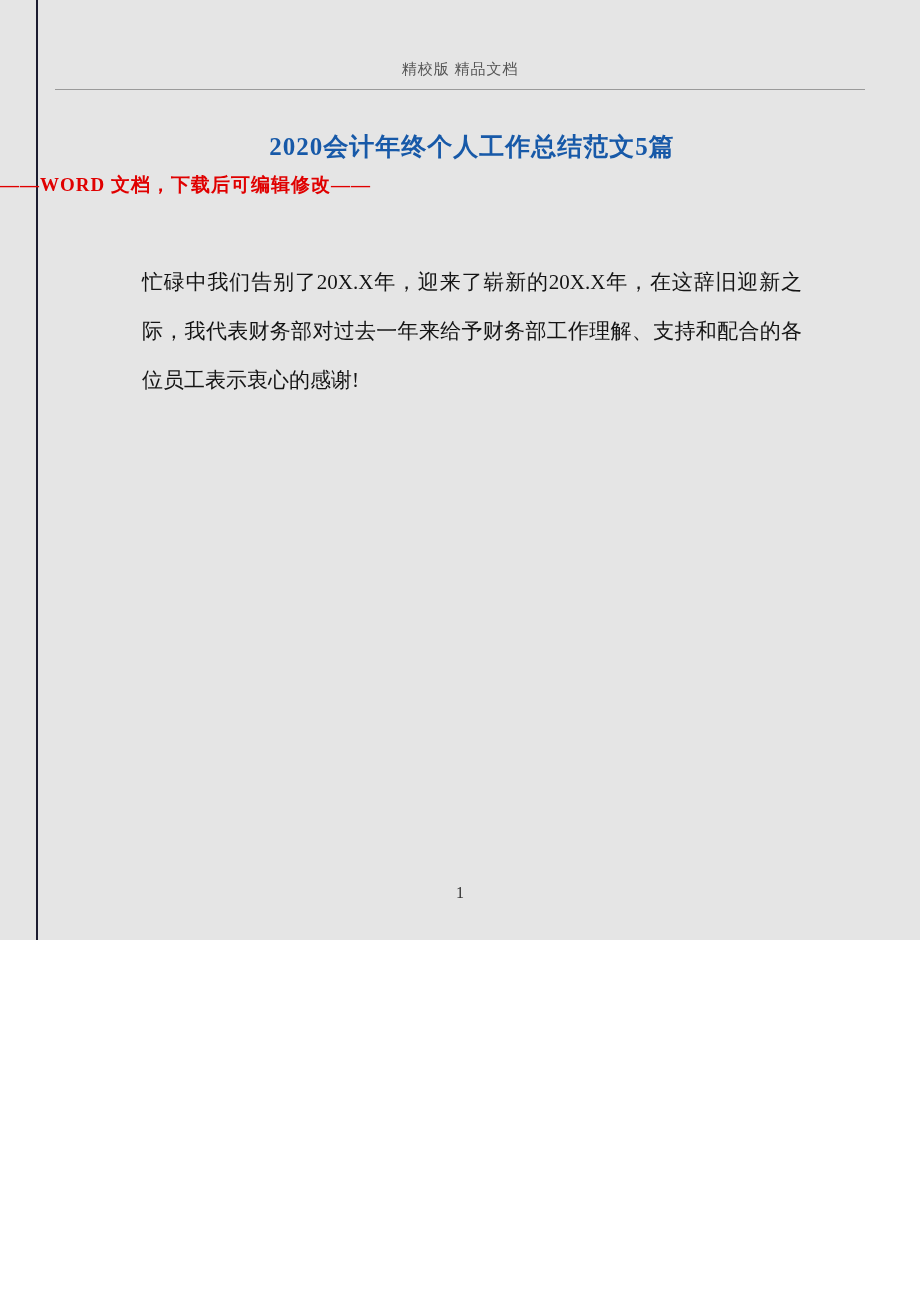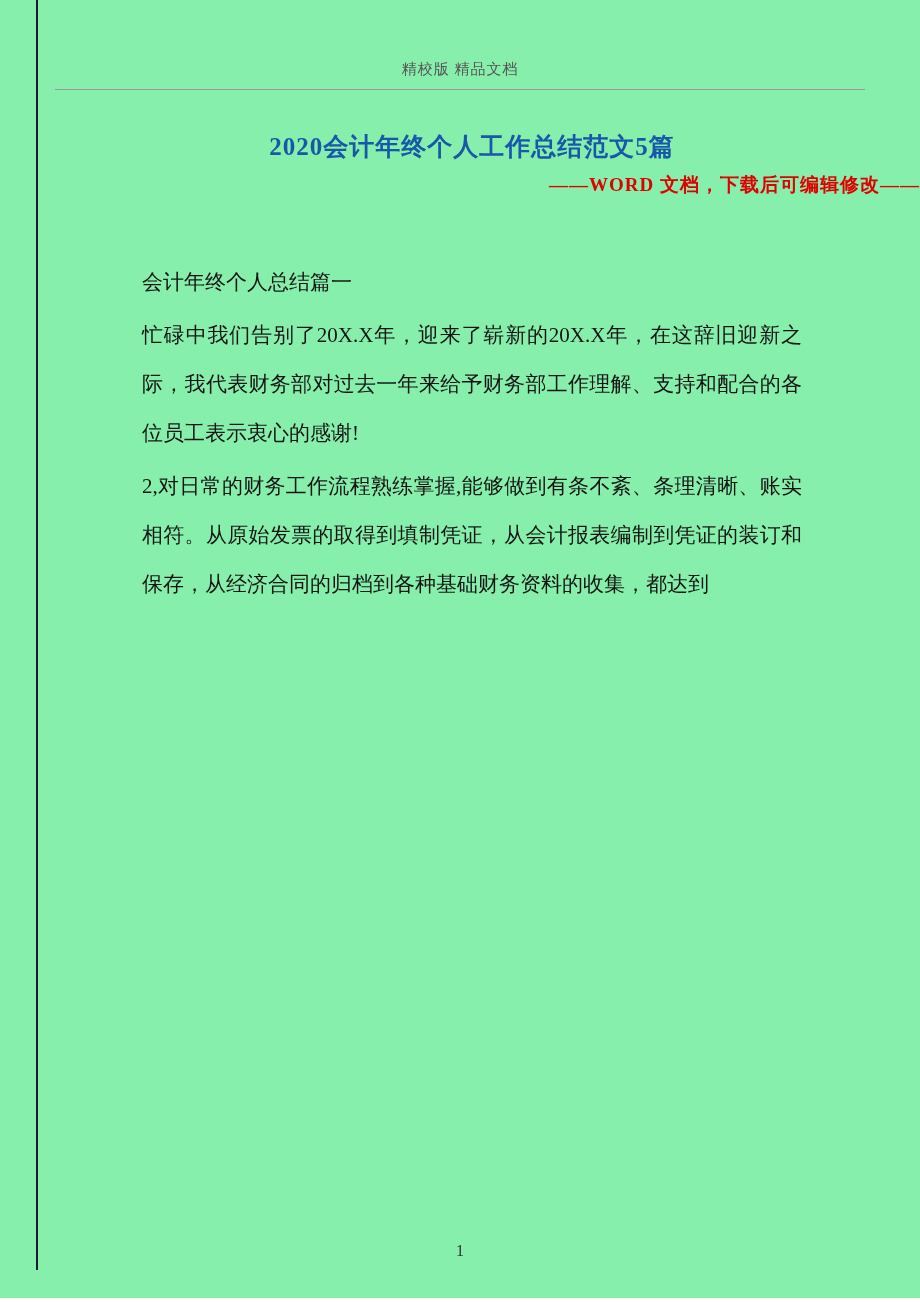--- a/index.html
+++ b/index.html
@@ -3,23 +3,23 @@
 <meta charset="utf-8">
 <style>
   html, body {
     margin: 0;
     padding: 0;
     background: #ffffff;
   }
   .page {
     position: relative;
     width: 920px;
-    height: 1298px;
+    height: 940px;
     margin: 0 auto;
-    background: #86efac;
+    background: #e5e5e5;
     overflow: hidden;
     font-family: "Liberation Serif", "DejaVu Serif", serif;
     color: #1a1a1a;
   }
   .left-rule {
     position: absolute;
     left: 36px;
     top: 0;
     width: 2px;
     height: 1270px;
@@ -52,21 +52,21 @@
     font-weight: bold;
     letter-spacing: 1px;
     font-family: "Liberation Serif", "DejaVu Serif", serif;
   }
   .subtitle {
     position: absolute;
     top: 172px;
     left: 0;
     width: 100%;
     margin: 0;
-    text-align: right;
+    text-align: left;
     font-size: 19px;
     font-weight: bold;
     letter-spacing: 1px;
     font-family: "Liberation Serif", "DejaVu Serif", serif;
   }
   .doc-body {
     position: absolute;
     top: 258px;
     left: 142px;
     width: 660px;
@@ -101,22 +101,20 @@
 
   <div class="header">
     <span class="header-note">精校版 精品文档</span>
   </div>
 
   <h1 class="title" style="color: rgb(23, 89, 168);">2020会计年终个人工作总结范文5篇</h1>
 
   <h2 class="subtitle" style="color: rgb(224, 0, 0);">——WORD 文档，下载后可编辑修改——</h2>
 
   <div class="doc-body">
-    <p>会计年终个人总结篇一</p>
     <p>忙碌中我们告别了20X.X年，迎来了崭新的20X.X年，在这辞旧迎新之际，我代表财务部对过去一年来给予财务部工作理解、支持和配合的各位员工表示衷心的感谢!</p>
-    <p>2,对日常的财务工作流程熟练掌握,能够做到有条不紊、条理清晰、账实相符。从原始发票的取得到填制凭证，从会计报表编制到凭证的装订和保存，从经济合同的归档到各种基础财务资料的收集，都达到</p>
   </div>
 
   <div class="footer">
     <span class="page-number">1</span>
   </div>
 
 </div>
 
 </body></html>

